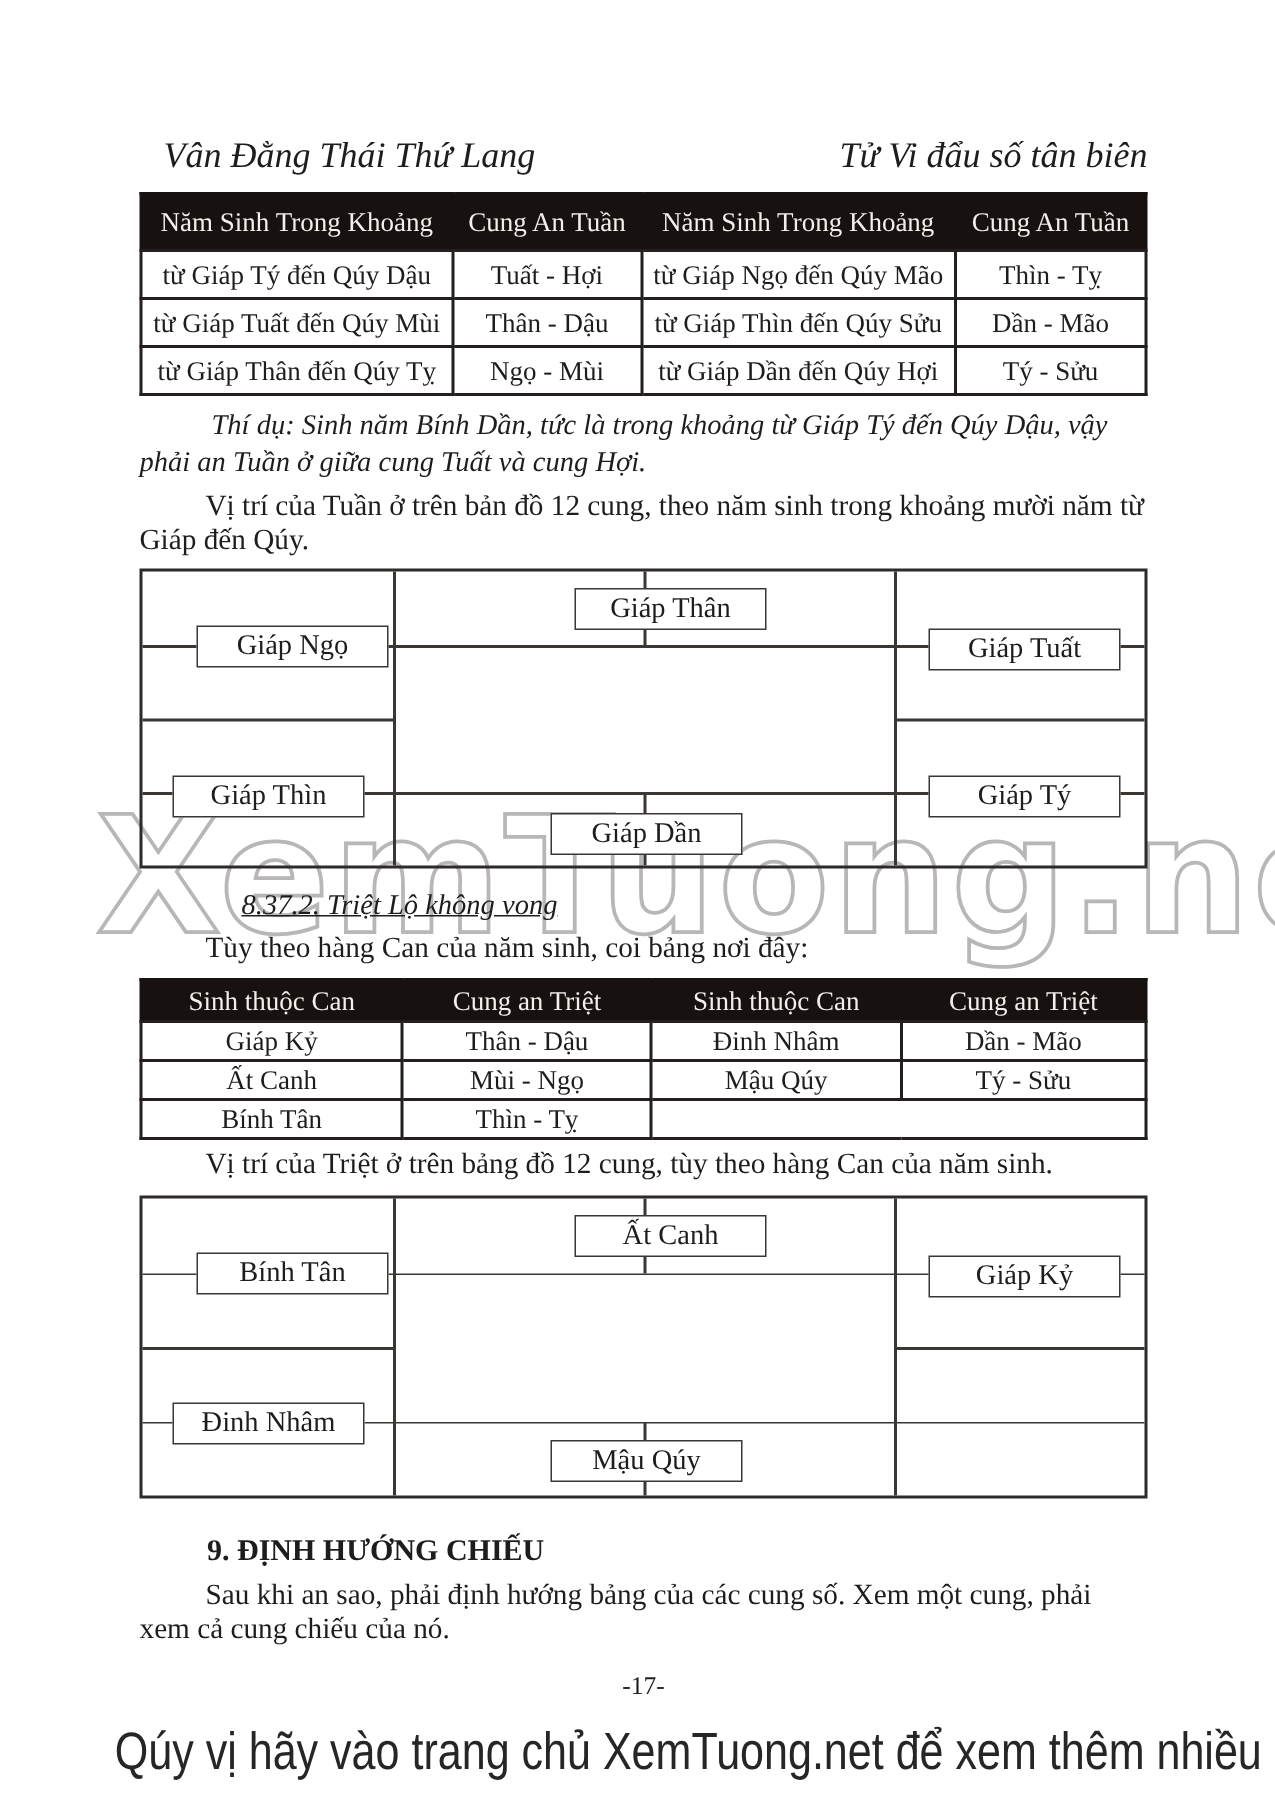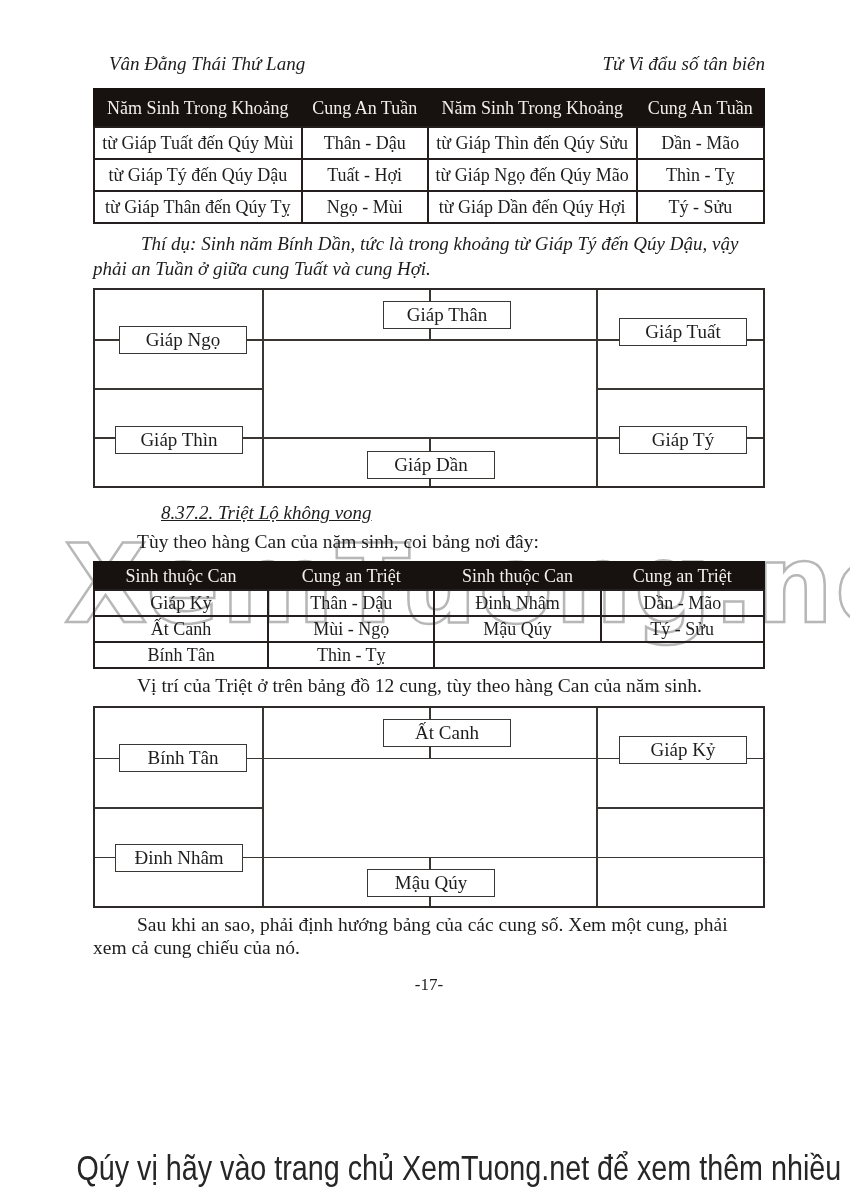--- a/index.html
+++ b/index.html
@@ -34,22 +34,23 @@
     position: relative;
     z-index: 1;
     width: 672px;
     margin-left: 93px;
   }
   .running-header {
     display: flex;
     justify-content: space-between;
     padding-top: 52px;
     font-style: italic;
-    font-size: 19px;
+    font-size: 24px;
     line-height: 24px;
+    margin-top: 40px;
   }
   .rh-left { padding-left: 16px; }
   
   table.scan-table {
     width: 100%;
     border-collapse: collapse;
     table-layout: fixed;
     background: transparent;
   }
   table.scan-table th, table.scan-table td {
@@ -136,22 +137,22 @@
     position: absolute;
     width: 128px;
     height: 28px;
     line-height: 26px;
     text-align: center;
     font-size: 19px;
     background: #ffffff;
     border: 1.5px solid #3a3634;
   }
   .pos-top        { left: 288px; top: 11px; }
-  .pos-left-up    { left: 24px;  top: 36px; }
-  .pos-right-up   { left: 524px; top: 28px; }
+  .pos-left-up    { left: 36px;  top: 36px; }
+  .pos-right-up   { left: 524px; top: 38px; }
   .pos-left-low   { left: 20px;  top: 136px; }
   .pos-right-low  { left: 524px; top: 136px; }
   .pos-bottom     { left: 272px; top: 161px; }
   
   .site-footer {
     position: absolute;
     left: 0; right: 0;
     top: 1148px;
     z-index: 1;
     text-align: center;
@@ -188,42 +189,43 @@
       <thead>
         <tr>
           <th>Năm Sinh Trong Khoảng</th>
           <th>Cung An Tuần</th>
           <th>Năm Sinh Trong Khoảng</th>
           <th>Cung An Tuần</th>
         </tr>
       </thead>
       <tbody>
         <tr>
+          <td>từ Giáp Tý đến Qúy Dậu</td>
+          <td>Tuất - Hợi</td>
+          <td>từ Giáp Ngọ đến Qúy Mão</td>
+          <td>Thìn - Tỵ</td>
+        </tr>
+        <tr>
           <td>từ Giáp Tuất đến Qúy Mùi</td>
           <td>Thân - Dậu</td>
           <td>từ Giáp Thìn đến Qúy Sửu</td>
           <td>Dần - Mão</td>
         </tr>
         <tr>
-          <td>từ Giáp Tý đến Qúy Dậu</td>
-          <td>Tuất - Hợi</td>
-          <td>từ Giáp Ngọ đến Qúy Mão</td>
-          <td>Thìn - Tỵ</td>
-        </tr>
-        <tr>
           <td>từ Giáp Thân đến Qúy Tỵ</td>
           <td>Ngọ - Mùi</td>
           <td>từ Giáp Dần đến Qúy Hợi</td>
           <td>Tý - Sửu</td>
         </tr>
       </tbody>
     </table>
 
     <p class="example">Thí dụ: Sinh năm Bính Dần, tức là trong khoảng từ Giáp Tý đến Qúy Dậu, vậy phải an Tuần ở giữa cung Tuất và cung Hợi.</p>
 
+    <p class="bodytext">Vị trí của Tuần ở trên bản đồ 12 cung, theo năm sinh trong khoảng mười năm từ Giáp đến Qúy.</p>
 
     <div class="diagram d1">
       <div class="dline v v25"></div>
       <div class="dline v v75"></div>
       <div class="dline h h25"></div>
       <div class="dline h h75"></div>
       <div class="dline h50L"></div>
       <div class="dline h50R"></div>
       <div class="dline v50T"></div>
       <div class="dline v50B"></div>
@@ -287,20 +289,21 @@
       <div class="dline h50R"></div>
       <div class="dline v50T"></div>
       <div class="dline v50B"></div>
       <div class="dlabel pos-top">Ất Canh</div>
       <div class="dlabel pos-left-up">Bính Tân</div>
       <div class="dlabel pos-right-up">Giáp Kỷ</div>
       <div class="dlabel pos-left-low">Đinh Nhâm</div>
       <div class="dlabel pos-bottom">Mậu Qúy</div>
     </div>
 
+    <h2 class="section-heading">9. ĐỊNH HƯỚNG CHIẾU</h2>
 
     <p class="bodytext">Sau khi an sao, phải định hướng bảng của các cung số. Xem một cung, phải xem cả cung chiếu của nó.</p>
 
     <div class="page-number">-17-</div>
 
   </div>
 
   <div class="site-footer">Qúy vị hãy vào trang chủ XemTuong.net để xem thêm nhiều mục hay khác</div>
 
 </div>

